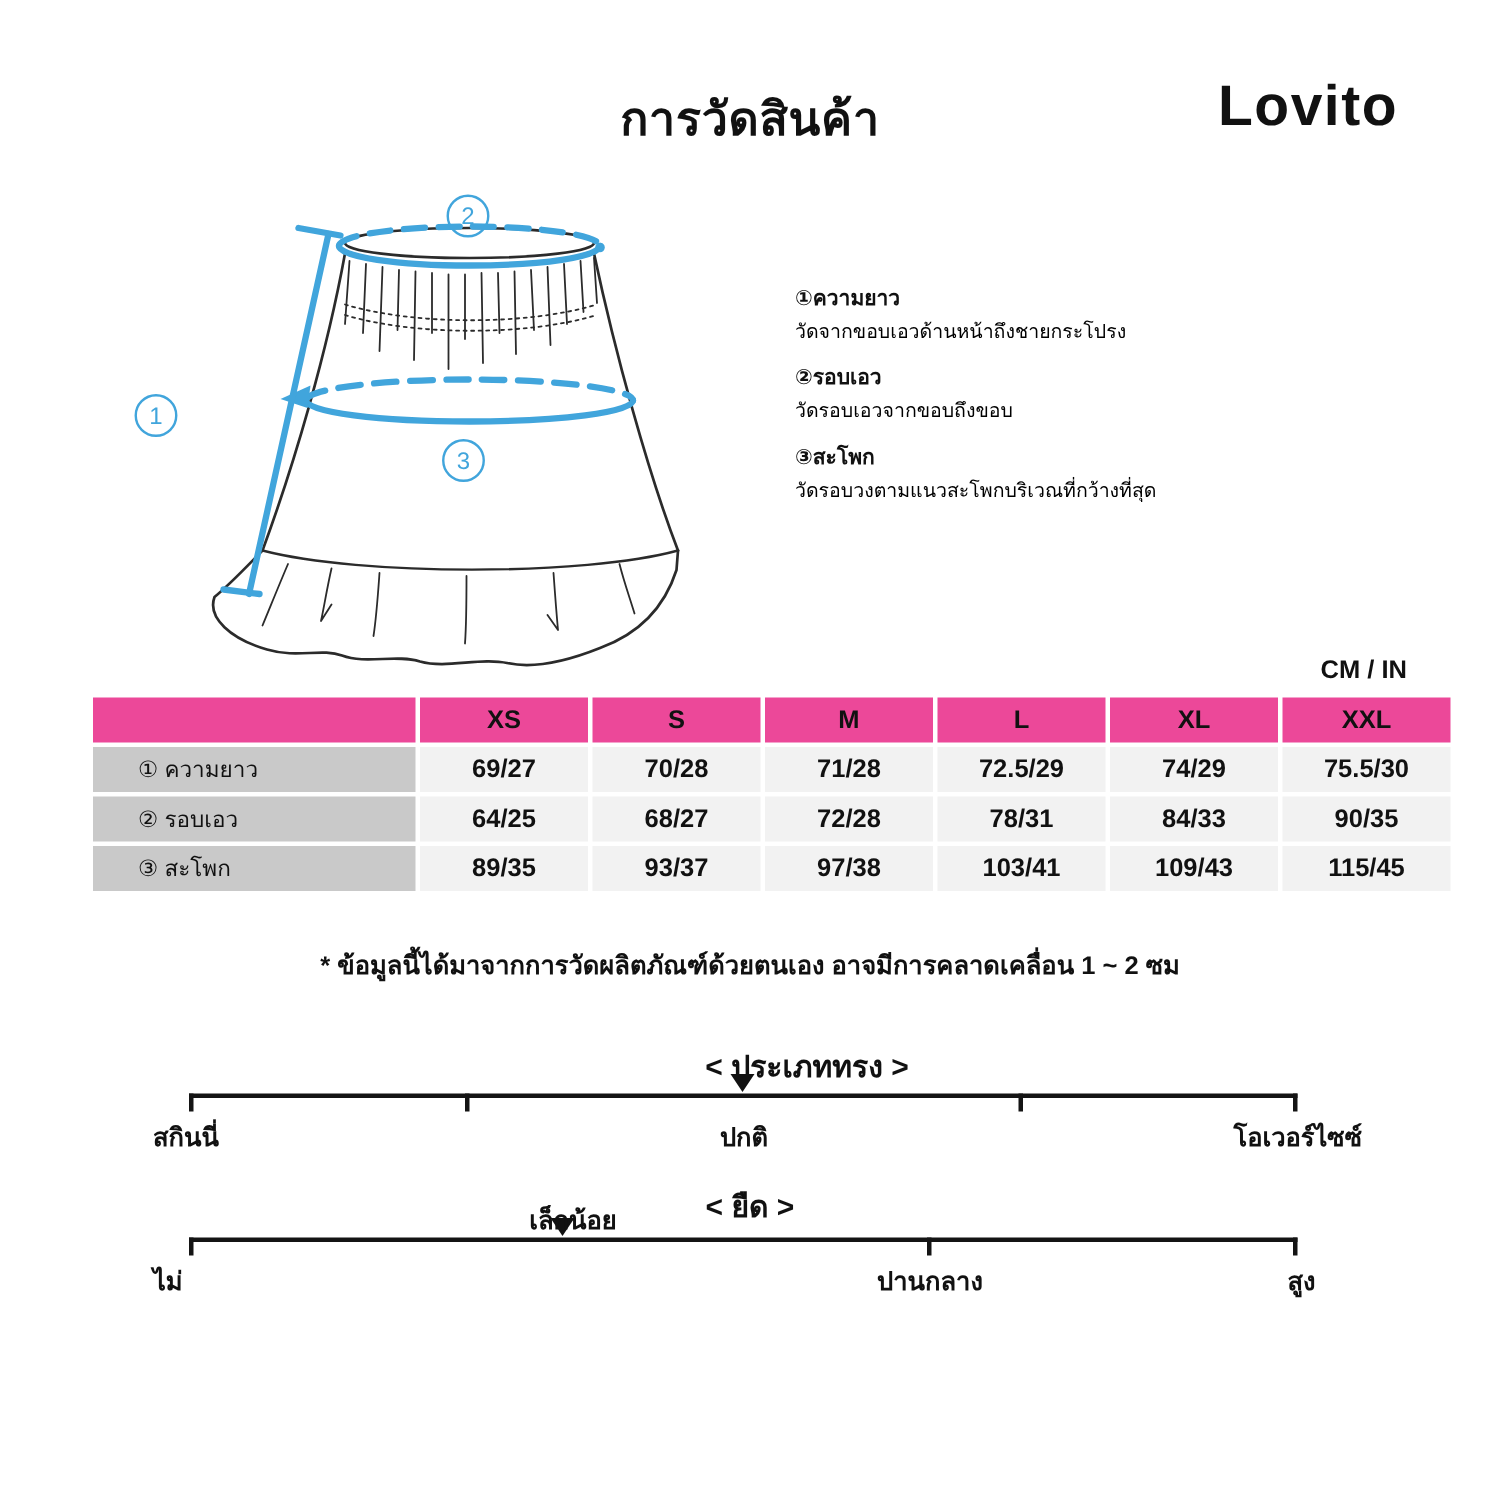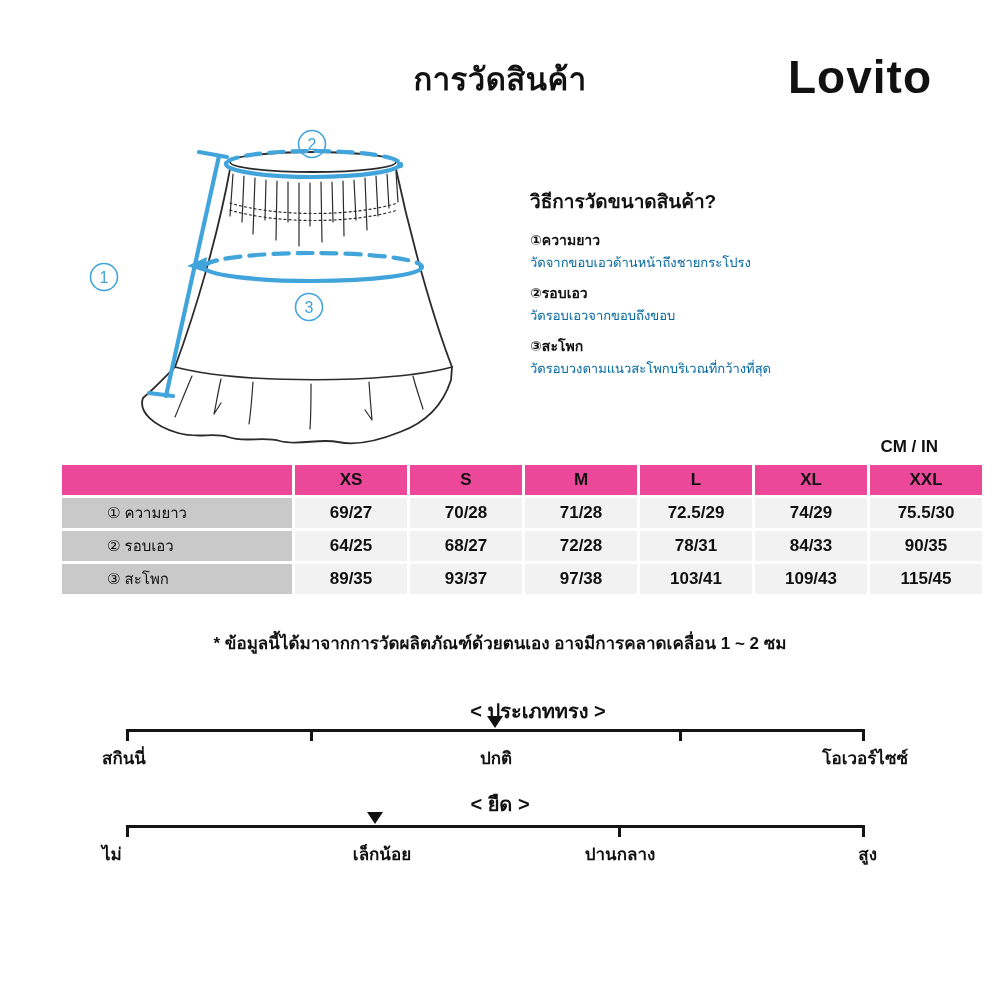--- a/index.html
+++ b/index.html
@@ -2,39 +2,39 @@
 <html><head>
 <meta charset="utf-8">
 <style>
   html,body{margin:0;padding:0;background:#ffffff;}
   body{font-family:"Liberation Sans","DejaVu Sans",sans-serif;color:#111;}
   #page{position:relative;width:1000px;height:1000px;background:#fff;overflow:hidden;}
 
   
   .page-title{position:absolute;left:0;top:54px;width:100%;text-align:center;
     font-size:31px;font-weight:700;letter-spacing:.5px;}
-  .brand{position:absolute;top:50px;right:68px;font-size:46px;font-weight:700;letter-spacing:1px;}
+  .brand{position:absolute;top:50px;right:68px;font-size:38px;font-weight:700;letter-spacing:1px;}
 
   
   .figure{position:absolute;left:80px;top:120px;width:420px;height:340px;}
 
   
   .instructions{position:absolute;left:530px;top:186px;width:410px;}
   .ins-heading{font-size:19px;font-weight:700;margin:0 0 12px 0;}
   .ins-item{margin:0 0 8px 0;}
   .ins-label{font-size:14px;font-weight:700;line-height:24px;}
-  .ins-desc{font-size:13px;color:#0369a1;line-height:20px;margin-top:1px;}
+  .ins-desc{font-size:13px;color:#000000;line-height:20px;margin-top:1px;}
 
   
   .units{position:absolute;top:437px;right:62px;font-size:17px;font-weight:700;}
   .size-table{position:absolute;left:59px;top:462px;border-collapse:separate;border-spacing:3px;}
   .size-table th,.size-table td{height:30px;text-align:center;vertical-align:middle;padding:0;}
   .size-table th{width:112px;background:#ec4899;font-size:17px;font-weight:700;}
   .size-table th.corner{width:185px;}
-  .size-table td.rowlabel{width:185px;background:#c9c9c9;text-align:left;padding-left:45px;
+  .size-table td.rowlabel{width:185px;background:#c9c9c9;text-align:left;padding-left:30px;
     font-size:15px;font-weight:400;}
   .size-table td.val{width:112px;background:#f2f2f2;font-size:17px;font-weight:700;}
 
   
   .note{position:absolute;left:0;top:629px;width:100%;text-align:center;
     font-size:17px;font-weight:600;}
 
   
   .slider-title{position:absolute;left:0;width:100%;text-align:center;font-size:20px;font-weight:700;}
   .track{position:absolute;height:2.5px;background:#141414;}
@@ -102,21 +102,20 @@
           <g>
             <circle cx="229" cy="187" r="13.5" stroke="#41a5dc" stroke-width="1.6" fill="none"></circle>
             <text x="229" y="192.5">3</text>
           </g>
         </g>
       </g>
     </svg>
   </div>
 
   <div class="instructions">
-    <div class="ins-heading">วิธีการวัดขนาดสินค้า?</div>
     <div class="ins-item">
       <div class="ins-label">①ความยาว</div>
       <div class="ins-desc">วัดจากขอบเอวด้านหน้าถึงชายกระโปรง</div>
     </div>
     <div class="ins-item">
       <div class="ins-label">②รอบเอว</div>
       <div class="ins-desc">วัดรอบเอวจากขอบถึงขอบ</div>
     </div>
     <div class="ins-item">
       <div class="ins-label">③สะโพก</div>
@@ -180,17 +179,17 @@
   <div class="slabel center" style="left:496px;top:744px;">ปกติ</div>
   <div class="slabel" style="right:92px;top:744px;">โอเวอร์ไซซ์</div>
 
   <div class="slider-title" style="top:788px;">&lt; ยืด &gt;</div>
   <div class="track" style="left:126px;top:825px;width:739px;"></div>
   <div class="tick" style="left:126px;top:825px;"></div>
   <div class="tick" style="left:618px;top:825px;"></div>
   <div class="tick" style="left:862px;top:825px;"></div>
   <div class="marker" style="left:367px;top:812px;"></div>
   <div class="slabel" style="left:102px;top:840px;">ไม่</div>
-  <div class="slabel center" style="left:382px;top:840px;text-align:center;">เล็กน้อย</div>
+  <div class="slabel center" style="left:382px;top:799px;text-align:center;">เล็กน้อย</div>
   <div class="slabel center" style="left:620px;top:840px;">ปานกลาง</div>
   <div class="slabel" style="right:123px;top:840px;margin-left:16px;">สูง</div>
 
 </div>
 
 </body></html>

